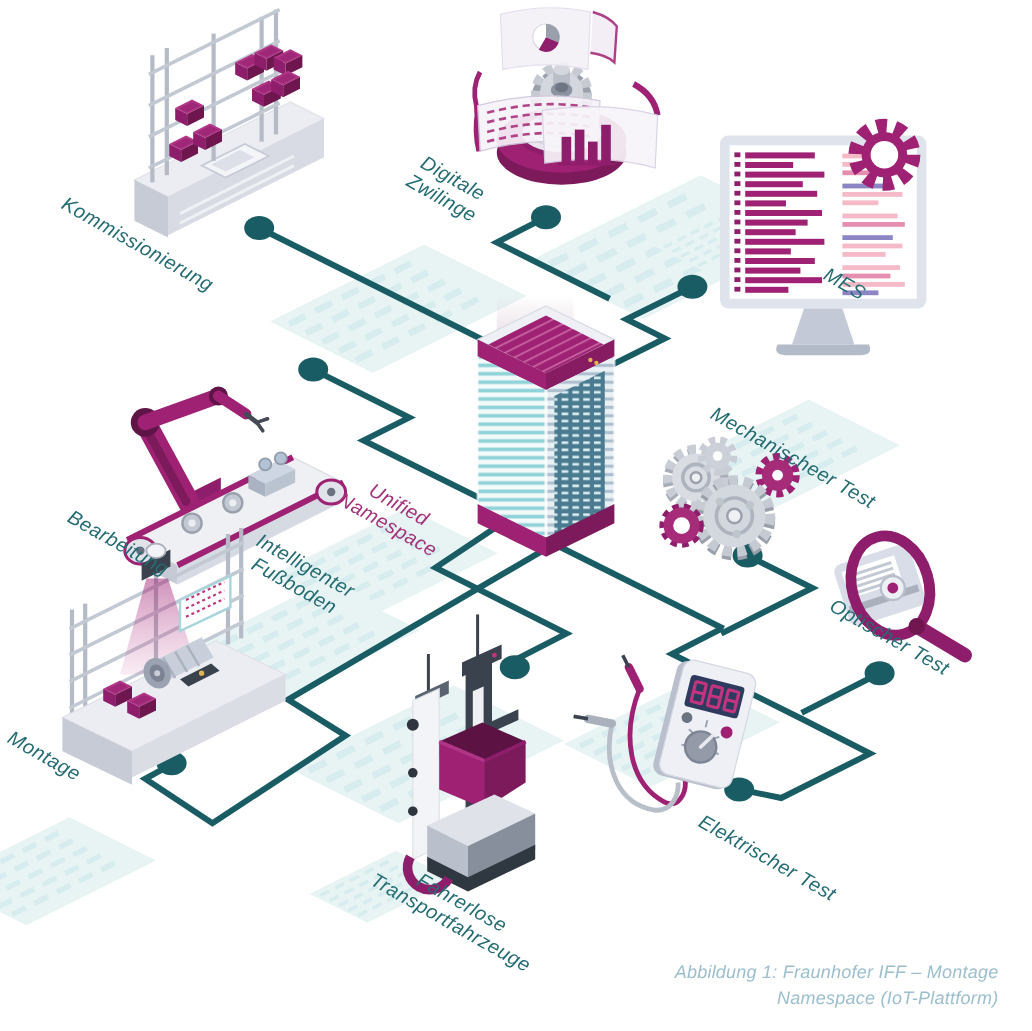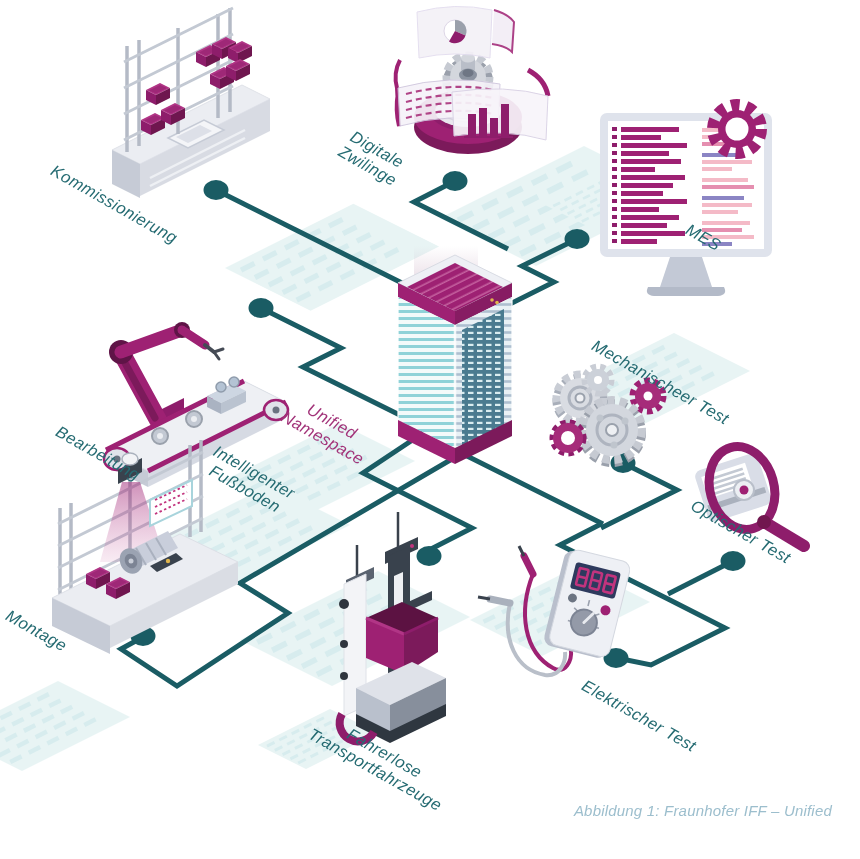--- a/index.html
+++ b/index.html
@@ -456,16 +456,17 @@
 <div class="lbl" style="left:588px;top:676px;">Elektrischer Test</div>
 
 <div class="lbl c" style="left:324px;top:708px;width:150px;">
   <span>Fahrerlose</span>
   <span>Transportfahrzeuge</span>
 </div>
 
 <div class="lbl" style="left:12px;top:606px;">Montage</div>
 
 <div class="caption">
-  <span>Abbildung 1: Fraunhofer IFF – Unified</span>
+  <span>Abbildung 1: Fraunhofer IFF – Montage</span>
+  <span>Namespace (IoT-Plattform)</span>
 </div>
 
 </div>
 
 </body></html>

